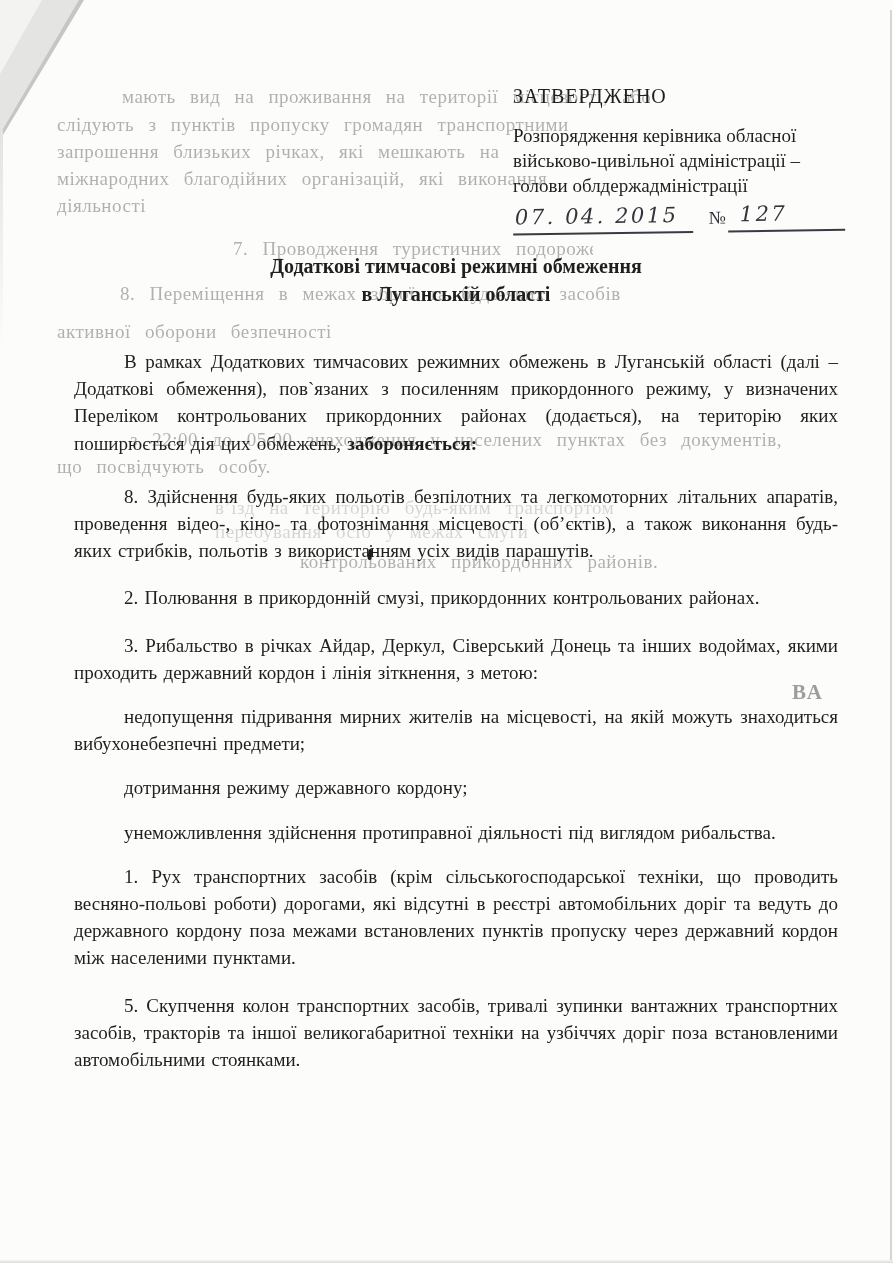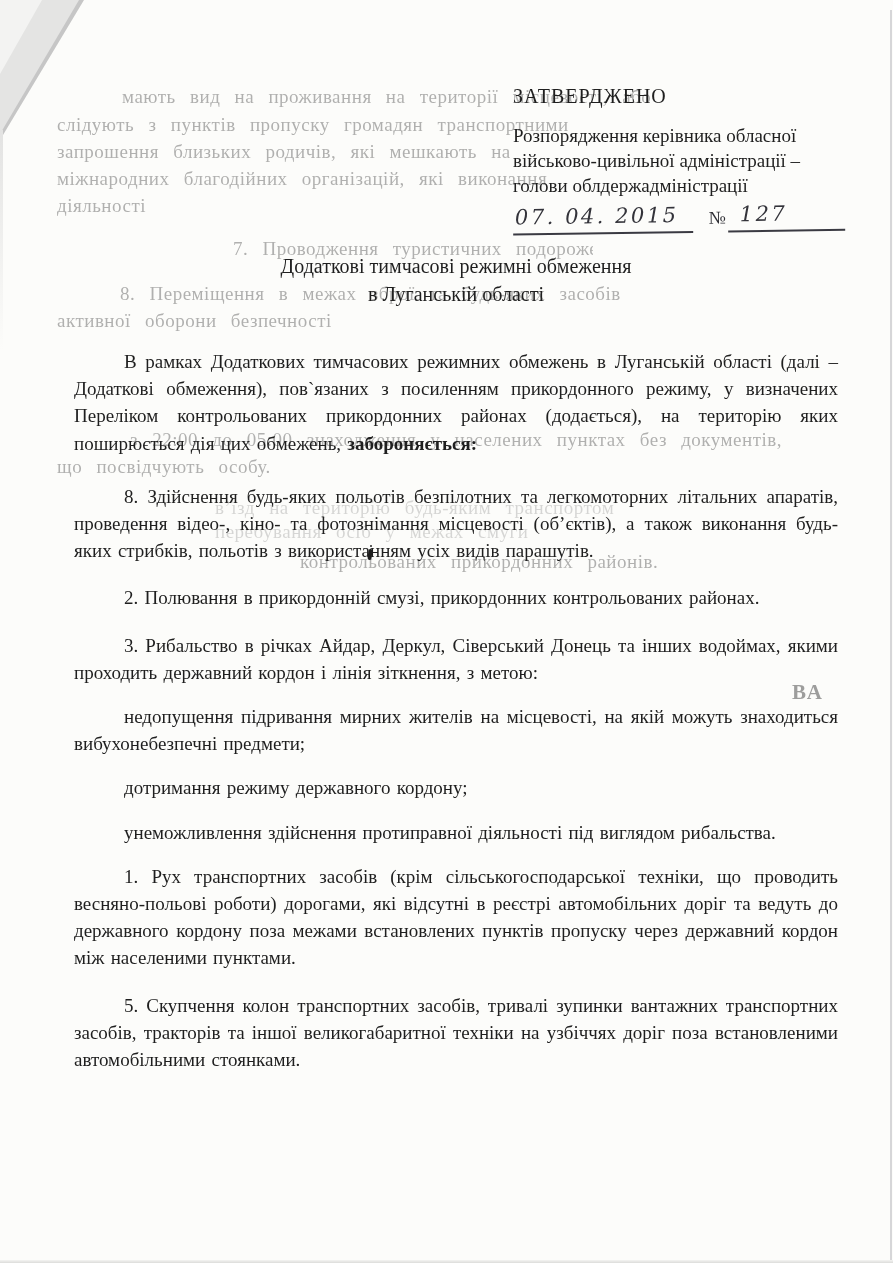--- a/index.html
+++ b/index.html
@@ -32,21 +32,21 @@
   .approved-word{font-size:20px;letter-spacing:1px;margin-bottom:14px;}
   .hw-row{display:flex;align-items:flex-end;margin-top:5px;transform:rotate(-0.8deg);}
   .hw{font-family:"DejaVu Serif",serif;font-style:italic;font-size:21px;color:#33333a;
     letter-spacing:2.5px;}
   .hw-date{border-bottom:2px solid #3a3a42;padding:0 14px 3px 2px;}
   .num-sign{font-size:18px;color:#2e2e34;margin:0 2px 2px 16px;}
   .hw-num{border-bottom:2px solid #3a3a42;padding:0 58px 3px 12px;}
 
   
   .doc-title{position:absolute;left:57px;top:252px;width:798px;text-align:center;
-    font-weight:normal;font-size:20px;line-height:28px;}
+    font-weight:bold;font-size:20px;line-height:28px;}
 
   
   .body-col{position:absolute;left:57px;top:331px;width:798px;
     font-size:19px;line-height:27.2px;text-align:justify;word-spacing:1.5px;}
   .body-col p{margin:17px;text-indent:50px;}
   .mb-lg{margin-bottom:26px !important;}
   .mb-md{margin-bottom:20px !important;}
   .mb-sm{margin-bottom:16px !important;}
   .bold{font-weight:bold;}
 
@@ -55,26 +55,26 @@
     border-radius:2px;transform:rotate(7deg);}
   .ink-dot{position:absolute;left:370px;top:545px;width:2px;height:2px;background:#2a2a2a;border-radius:50%;}
 </style>
 </head>
 <body>
 
 <div class="page">
 
   <span class="bleed" style="left:122px;top:86px;width:733px;">мають вид на проживання на території   місцевості, або</span>
   <span class="bleed" style="left:57px;top:114px;width:700px;">слідують з пунктів пропуску громадян транспортними</span>
-  <span class="bleed" style="left:57px;top:141px;width:700px;">запрошення близьких родичів, які мешкають на</span>
+  <span class="bleed" style="left:57px;top:141px;width:700px;">запрошення близьких річках, які мешкають на</span>
   <span class="bleed" style="left:57px;top:168px;width:690px;">міжнародних благодійних організацій, які виконання</span>
   <span class="bleed" style="left:57px;top:195px;width:130px;">діяльності</span>
   <span class="bleed" style="left:233px;top:238px;width:360px;">7. Проводження туристичних подорожей.</span>
   <span class="bleed" style="left:120px;top:283px;width:735px;">8. Переміщення в межах зброї та будь-яких засобів</span>
-  <span class="bleed" style="left:57px;top:310px;width:330px;">активної оборони безпечності</span>
+  <span class="bleed" style="left:57px;top:321px;width:330px;">активної оборони безпечності</span>
   <span class="bleed" style="left:130px;top:429px;width:725px;">з 22:00 до 05:00 знаходження у населених пунктах без документів,</span>
   <span class="bleed" style="left:57px;top:456px;width:270px;">що посвідчують особу.</span>
   <span class="bleed faint" style="left:215px;top:497px;width:600px;">в’їзд на територію будь-яким транспортом</span>
   <span class="bleed faint" style="left:215px;top:521px;width:560px;">перебування осіб у межах смуги</span>
   <span class="bleed" style="left:300px;top:551px;width:490px;">контрольованих прикордонних районів.</span>
   <span class="bleed bold-frag" style="left:792px;top:680px;width:70px;">ВА</span>
 
   <div class="approval">
     <div class="approved-word">ЗАТВЕРДЖЕНО</div>
     <div>Розпорядження керівника обласної</div>

